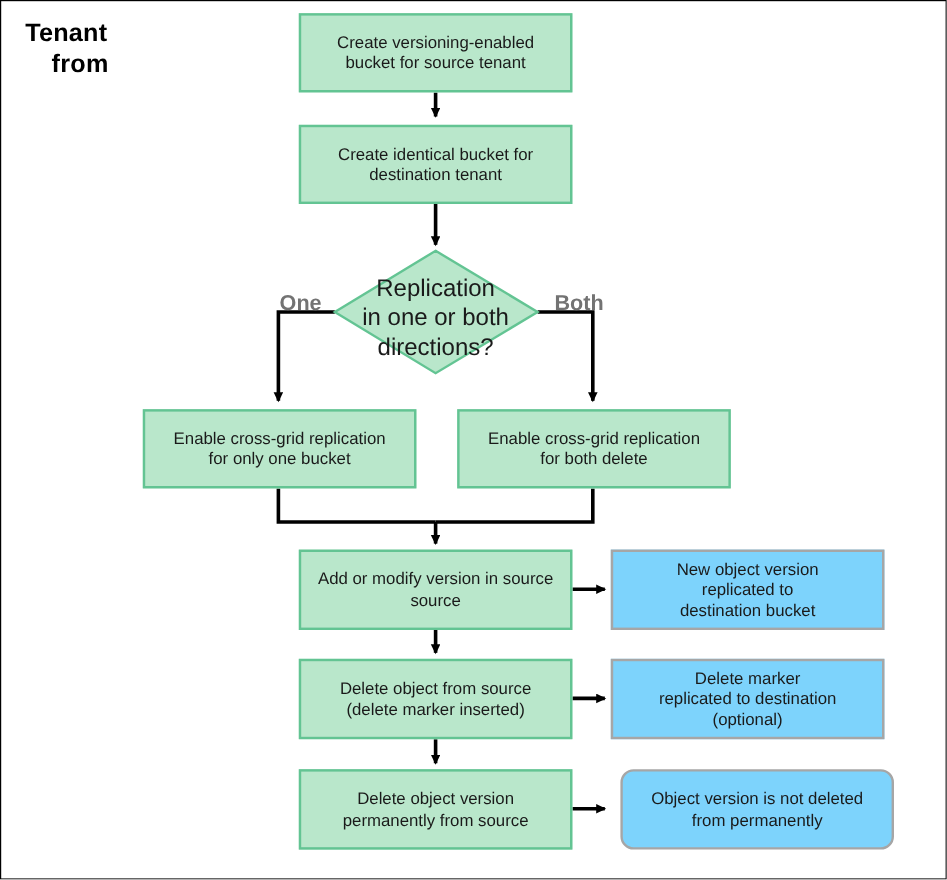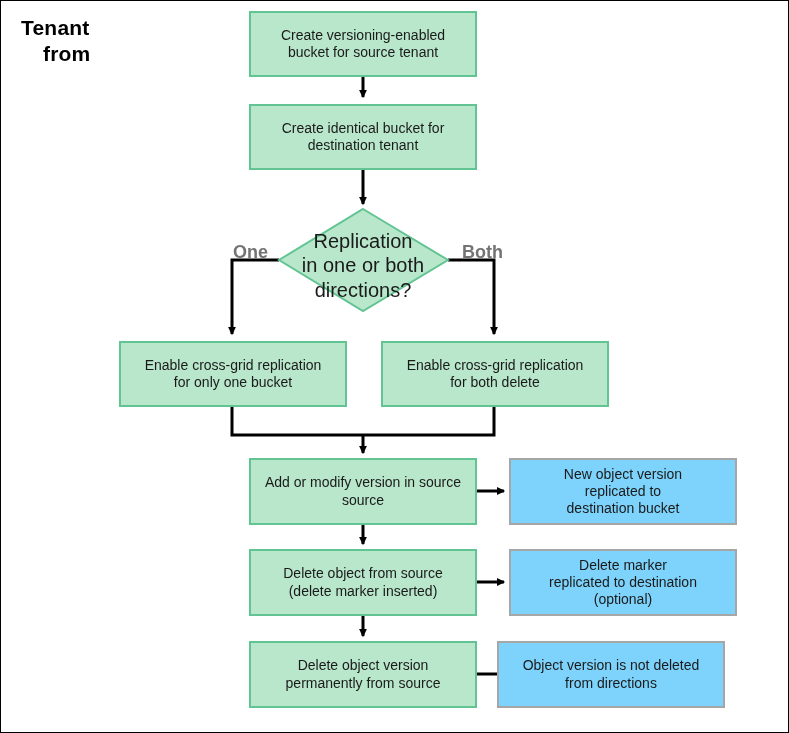--- a/index.html
+++ b/index.html
@@ -186,20 +186,20 @@
     </span>
   </div>
 
   <div class="node node-green" style="left:248px; top:640px; width:228px; height:67px;text-align:center;">
     <span>
       <span>Delete object version</span>
       <span>permanently from source</span>
     </span>
   </div>
 
-  <div class="node node-gray" style="left:496px; top:640px; width:228px; height:67px;">
+  <div class="node node-gray" style="left:516px; top:640px; width:228px; height:67px;border-radius:11px;">
     <span>
       <span>Object version is not deleted</span>
-      <span>from directions</span>
+      <span>from permanently</span>
     </span>
   </div>
 
 </div>
 
 </body></html>

